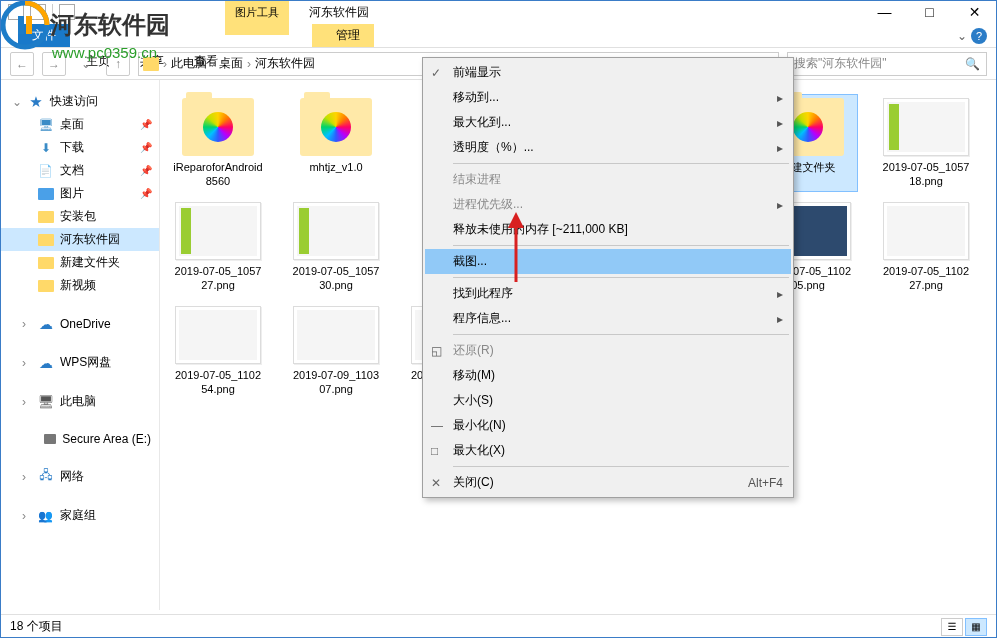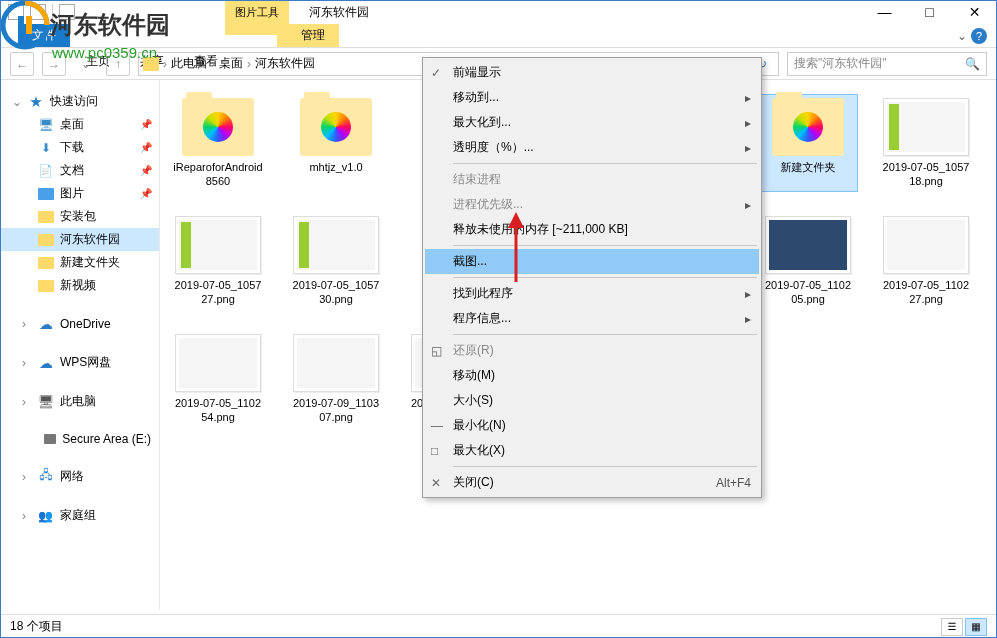--- a/index.html
+++ b/index.html
@@ -16,21 +16,21 @@
 .titlebar .qat span { width: 16px; height: 16px; border: 1px solid #aaa; display: inline-block; }
 .titlebar .qat .sep { width: 1px; background: #ccc; border: none; }
 .titlebar .tab-tools { margin-left: 150px; background: #ffe17a; padding: 15px 10px; font-size: 11px; }
 .titlebar .title { margin-left: 20px; font-size: 12px; }
 .titlebar .controls { margin-left: auto; display: flex; }
 .titlebar .controls div { width: 45px; height: 24px; display: flex; align-items: center; justify-content: center; font-size: 14px; }
 
 .ribbon-tabs { height: 24px; background: #fff; display: flex; padding-left: 18px; gap: 2px; border-bottom: 1px solid #e0e0e0; }
 .ribbon-tabs .tab { padding: 3px 14px; font-size: 12px; background: #1979ca; color: #fff; }
 .ribbon-tabs .tab.plain { background: transparent; color: #000; margin-top: 26px; }
-.ribbon-tabs .tab.tool { background: #ffe17a; color: #000; margin-left: 43px; padding-left: 24px; }
+.ribbon-tabs .tab.tool { background: #ffe17a; color: #000; margin-left: 78px; padding-left: 24px; }
 .ribbon-tabs .help { margin-left: auto; margin-right: 10px; display: flex; align-items: center; gap: 4px; }
 .ribbon-tabs .help .arrow { color: #666; }
 .ribbon-tabs .help .q { width: 16px; height: 16px; background: #2a7cc7; color: #fff; border-radius: 50%; text-align: center; line-height: 16px; font-size: 11px; }
 
 .addressbar { height: 32px; border-bottom: 1px solid #e0e0e0; display: flex; align-items: center; padding: 0 10px; gap: 8px; }
 .addressbar .nav-btn { width: 24px; height: 24px; border: 1px solid #ccc; border-radius: 2px; color: #888; display: flex; align-items: center; justify-content: center; }
 .addressbar .breadcrumb { flex: 1; height: 24px; border: 1px solid #ccc; display: flex; align-items: center; padding: 0 4px; gap: 4px; }
 .addressbar .breadcrumb .folder-icon { width: 16px; height: 14px; background: #ffd969; border-radius: 1px; }
 .addressbar .breadcrumb span { font-size: 12px; }
 .addressbar .breadcrumb .sep { color: #888; }
@@ -49,37 +49,37 @@
 .sidebar .folder-i.blue { background: #4aa0e8; }
 .sidebar .pin { position: absolute; right: 6px; color: #888; font-size: 10px; }
 .sidebar .cloud { color: #2a7cc7; font-size: 14px; }
 .sidebar .pc { color: #555; font-size: 13px; }
 .sidebar .disk { width: 15px; height: 10px; background: #777; border-radius: 1px; }
 .sidebar .net { color: #2a7cc7; }
 .sidebar .group { color: #2aa050; }
 .sidebar hr { border: none; margin: 8px 0; }
 
 .content { flex: 1; padding: 14px 8px; position: relative; }
-.file-grid { display: flex; flex-wrap: wrap; gap: 20px 18px; align-content: flex-start; }
+.file-grid { display: flex; flex-wrap: wrap; gap: 6px 18px; align-content: flex-start; }
 .file-item { width: 100px; text-align: center; padding: 4px; }
 .file-item.selected { background: #cce8ff; border: 1px solid #82c0ff; padding: 3px; }
 .file-item .thumb { width: 80px; height: 70px; margin: 0 auto 4px; display: flex; align-items: center; justify-content: center; position: relative; }
 .file-item .thumb.folder-large { background: #ffe9a8; border-radius: 3px; width: 72px; height: 58px; }
 .file-item .thumb.folder-large::before { content: ''; position: absolute; top: -6px; left: 4px; width: 26px; height: 8px; background: #ffe9a8; border-radius: 2px 2px 0 0; }
 .file-item .thumb.image-thumb { background: #fff; border: 1px solid #dcdcdc; box-shadow: 1px 1px 0 #eee; width: 86px; height: 58px; }
 .file-item .thumb.image-thumb::after { content: ''; position: absolute; left: 3px; top: 3px; right: 3px; bottom: 3px; background: #f5f5f5; }
 .file-item .thumb .greenstripe { position: absolute; left: 5px; top: 5px; width: 10px; bottom: 5px; background: #9acd32; z-index: 1; }
 .file-item .thumb.dark::after { background: #2d4a6e; }
 .file-item .thumb.archive { background: transparent; }
 .file-item .thumb.archive .books { width: 50px; height: 50px; background: linear-gradient(to right, #8b3a3a 0 25%, #3a6b3a 25% 50%, #8b3a3a 50% 75%, #d4a94a 75% 100%); border: 1px solid #888; }
 .file-item .label { font-size: 11px; line-height: 14px; word-break: break-all; }
 .folder-content { position: absolute; inset: 10px; display: flex; align-items: center; justify-content: center; }
 .colorwheel { width: 30px; height: 30px; border-radius: 50%; background: conic-gradient(#ffd400,#ff7b00,#ff0066,#b400ff,#2e5bff,#00c2ff,#00d46a,#c4e000,#ffd400); }
 
-.context-menu { position: absolute; left: 422px; top: 57px; width: 340px; background: #f0f0f0; border: 1px solid #a0a0a0; box-shadow: 3px 3px 6px rgba(0,0,0,0.25); z-index: 50; padding: 2px; }
+.context-menu { position: absolute; left: 422px; top: 57px; width: 372px; background: #f0f0f0; border: 1px solid #a0a0a0; box-shadow: 3px 3px 6px rgba(0,0,0,0.25); z-index: 50; padding: 2px; }
 .context-menu .menu-item { display: flex; align-items: center; padding: 4px 8px 4px 6px; font-size: 12px; position: relative; }
 .context-menu .menu-item .mi-icon { width: 22px; color: #666; font-size: 12px; }
 .context-menu .menu-item .mi-label { flex: 1; }
 .context-menu .menu-item .mi-arrow { color: #555; }
 .context-menu .menu-item .mi-short { color: #555; margin-left: auto; }
 .context-menu .menu-item.checked .mi-icon::before { content: '✓'; }
 .context-menu .menu-item.selected { background: #91c9f7; }
 .context-menu .menu-item.disabled { color: #888; }
 .context-menu hr { border: none; border-top: 1px solid #c8c8c8; margin: 3px 2px 3px 28px; }
 

